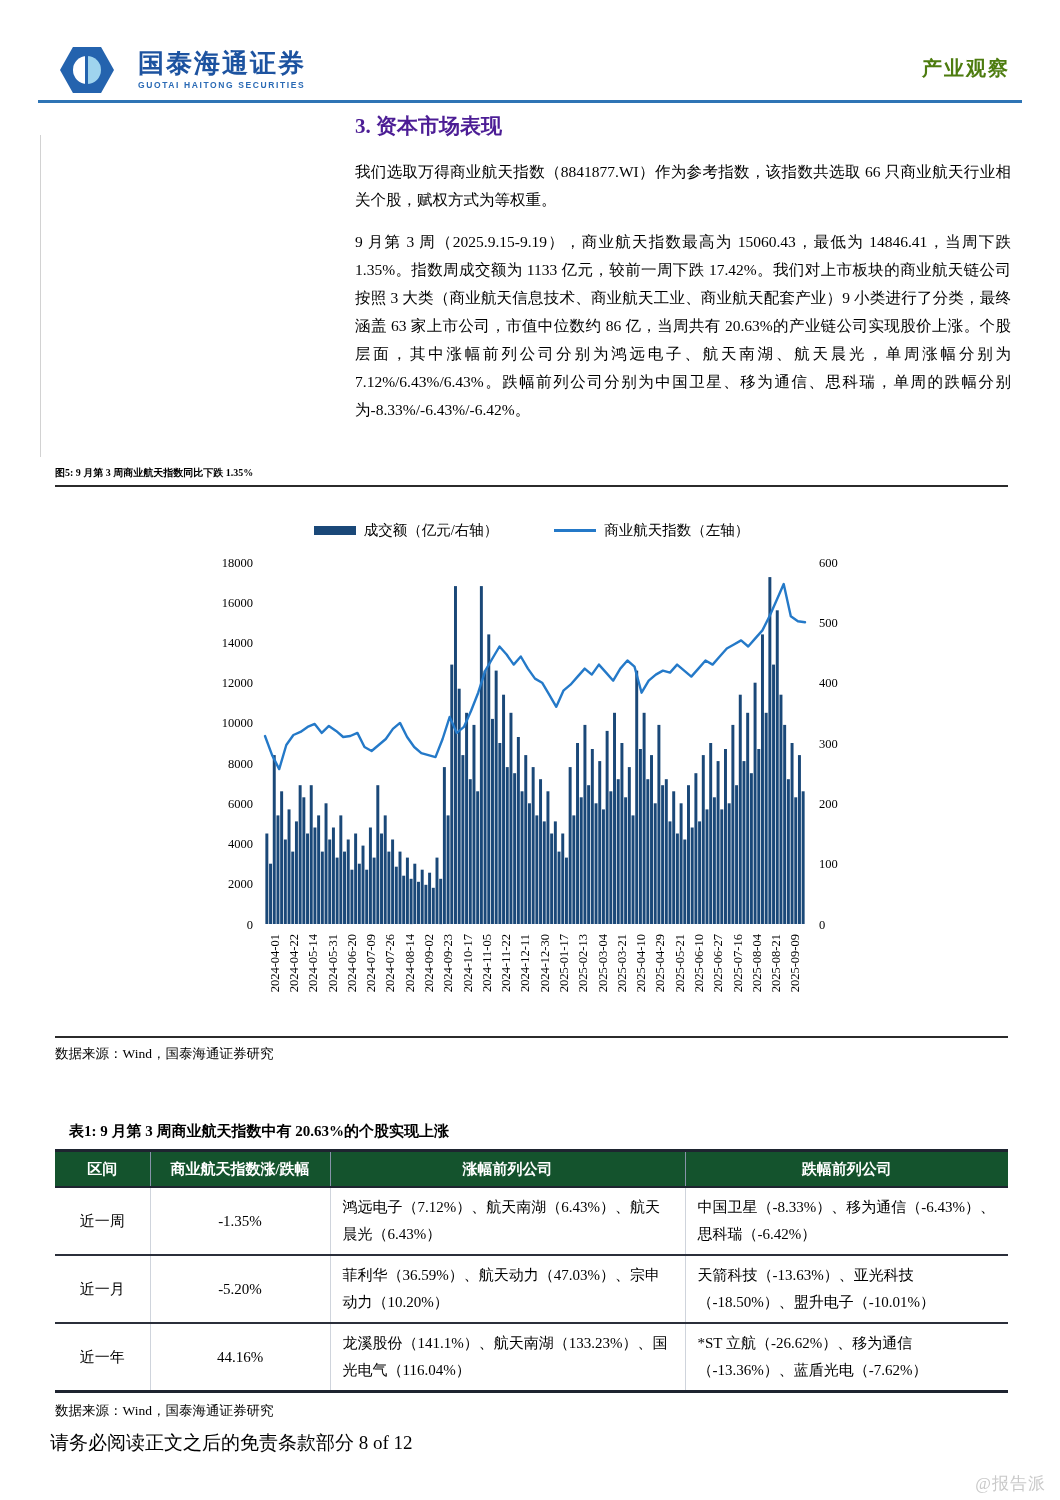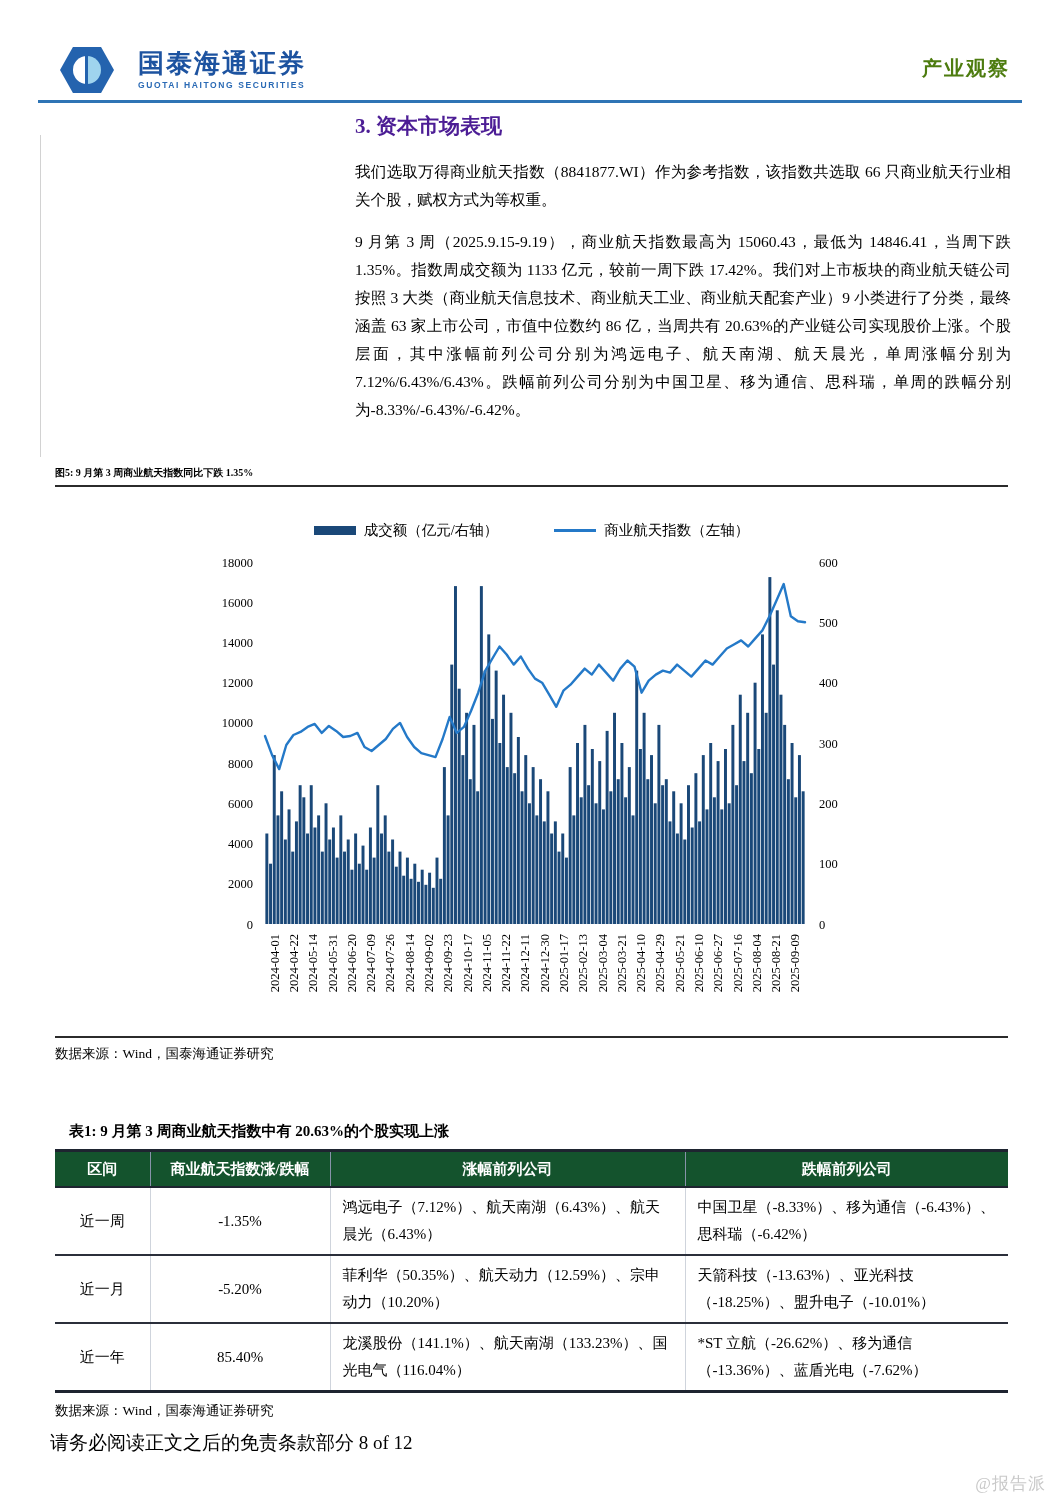--- a/index.html
+++ b/index.html
@@ -325,26 +325,26 @@
       <tbody>
           <tr>
             <td class="c0">近一周</td>
             <td class="c1">-1.35%</td>
             <td class="c2">鸿远电子（7.12%）、航天南湖（6.43%）、航天晨光（6.43%）</td>
             <td class="c3">中国卫星（-8.33%）、移为通信（-6.43%）、思科瑞（-6.42%）</td>
           </tr>
           <tr>
             <td class="c0">近一月</td>
             <td class="c1">-5.20%</td>
-            <td class="c2">菲利华（50.35%）、航天动力（12.59%）、宗申动力（10.20%）</td>
-            <td class="c3">天箭科技（-13.63%）、亚光科技（-18.25%）、盟升电子（-10.01%）</td>
+            <td class="c2">菲利华（36.59%）、航天动力（47.03%）、宗申动力（10.20%）</td>
+            <td class="c3">天箭科技（-13.63%）、亚光科技（-18.50%）、盟升电子（-10.01%）</td>
           </tr>
           <tr>
             <td class="c0">近一年</td>
-            <td class="c1">85.40%</td>
+            <td class="c1">44.16%</td>
             <td class="c2">龙溪股份（141.1%）、航天南湖（133.23%）、国光电气（116.04%）</td>
             <td class="c3">*ST 立航（-26.62%）、移为通信（-13.36%）、蓝盾光电（-7.62%）</td>
           </tr>
         </tbody>
     </table>
     <div class="tbl-source">数据来源：Wind，国泰海通证券研究</div>
   </section>
 
   <div class="disclaimer">请务必阅读正文之后的免责条款部分 8 of 12</div>
   <div class="watermark">@报告派</div>

